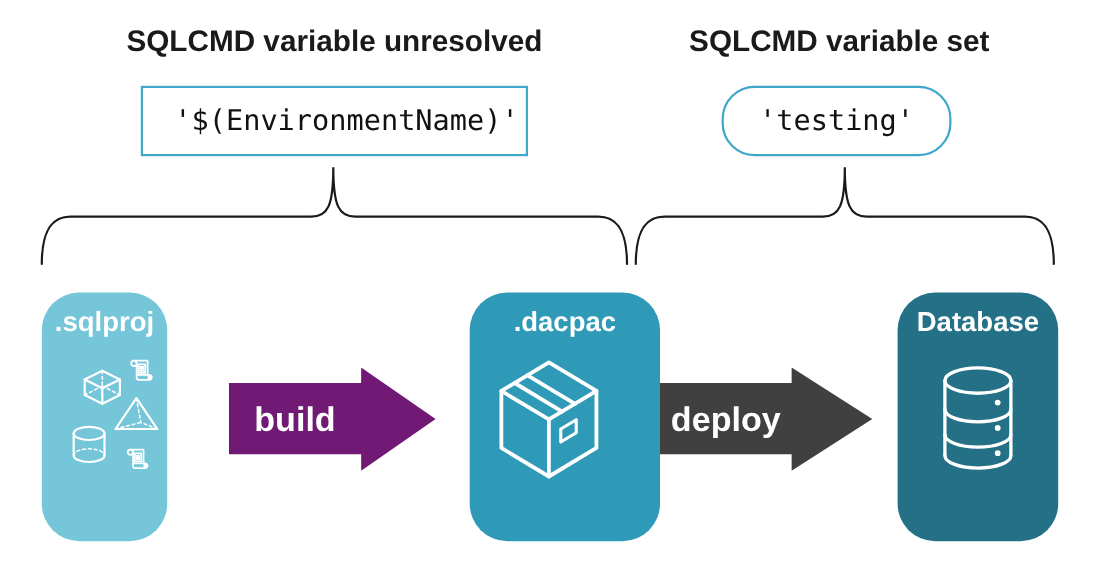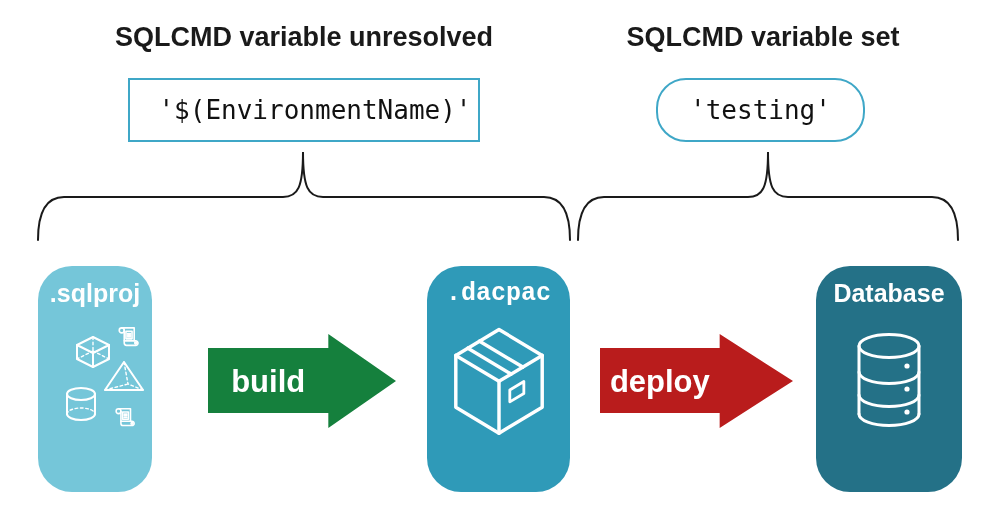--- a/index.html
+++ b/index.html
@@ -24,21 +24,21 @@
     font-family:"DejaVu Sans Mono",monospace;font-size:26px;color:#111;
     white-space:pre;
   }
   .brace{position:absolute;}
   .brace path{fill:none;stroke:var(--ink,#1a1a1a);stroke-width:2;stroke-linecap:round;}
   .node{
     position:absolute;top:266px;height:226px;border-radius:34px;
     display:flex;flex-direction:column;align-items:center;
   }
   .node-sqlproj{left:38px;width:114px;}
-  .node-dacpac{left:427px;width:143px;font-family:Liberation Mono, monospace;}
+  .node-dacpac{left:427px;width:173px;}
   .node-database{left:816px;width:146px;}
   .node-label{
     margin-top:14px;font-size:25px;font-weight:bold;color:#fff;line-height:1.1;
   }
   .node-icon{position:absolute;}
   .node-icon *{stroke:var(--icon-stroke,#fff);fill:none;}
   .node-icon .dot{fill:var(--icon-stroke,#fff);stroke:none;}
   .arrow{
     position:absolute;top:334px;height:94px;
     display:flex;align-items:center;justify-content:center;
@@ -111,36 +111,36 @@
         <ellipse cx="19" cy="8" rx="14" ry="6"></ellipse>
         <path d="M5 8 V28 M33 8 V28"></path>
         <path d="M5 28 A14 6 0 0 0 33 28"></path>
         <path d="M5 28 A14 6 0 0 1 33 28" stroke-dasharray="2.6 2.6" stroke-width="1.4"></path>
       </g>
 
       <use href="#scrollsym" x="55" y="86" width="25" height="25"></use>
     </svg>
   </div>
 
-  <div class="arrow arrow-build" style="background: #15803d;">
+  <div class="arrow arrow-build" style="background: #701a75;">
     <span class="arrow-label">build</span>
   </div>
 
   <div class="node node-dacpac" style="background: rgb(47, 154, 184);">
     <div class="node-label">.dacpac</div>
     <svg class="node-icon" style="left:18px;top:59px;" width="108" height="117" viewBox="0 0 100 108" stroke-width="3.2" stroke-linejoin="round" stroke-linecap="round">
       <path d="M50 4 L90 28 V76 L50 100 L10 76 V28 Z"></path>
       <path d="M10 28 L50 52 L90 28"></path>
       <path d="M50 52 V100"></path>
       <path d="M32 14.8 L72 38.8 M21.2 21.3 L61.2 45.3"></path>
       <path d="M60 60 L73 52.2 V63.2 L60 71 Z" stroke-width="2.6"></path>
     </svg>
   </div>
 
-  <div class="arrow arrow-deploy" style="background: #b91c1c;">
+  <div class="arrow arrow-deploy" style="background: #404040;">
     <span class="arrow-label">deploy</span>
   </div>
 
   <div class="node node-database" style="background: rgb(36, 113, 135);">
     <div class="node-label">Database</div>
     <svg class="node-icon" style="left:35px;top:66px;" width="76" height="96" viewBox="0 0 76 96" stroke-width="3" stroke-linecap="round">
       <ellipse cx="38" cy="14" rx="30" ry="11.5"></ellipse>
       <path d="M8 14 V82 M68 14 V82"></path>
       <path d="M8 82 A30 11.5 0 0 0 68 82"></path>
       <path d="M8 40 A30 11.5 0 0 0 68 40"></path>

